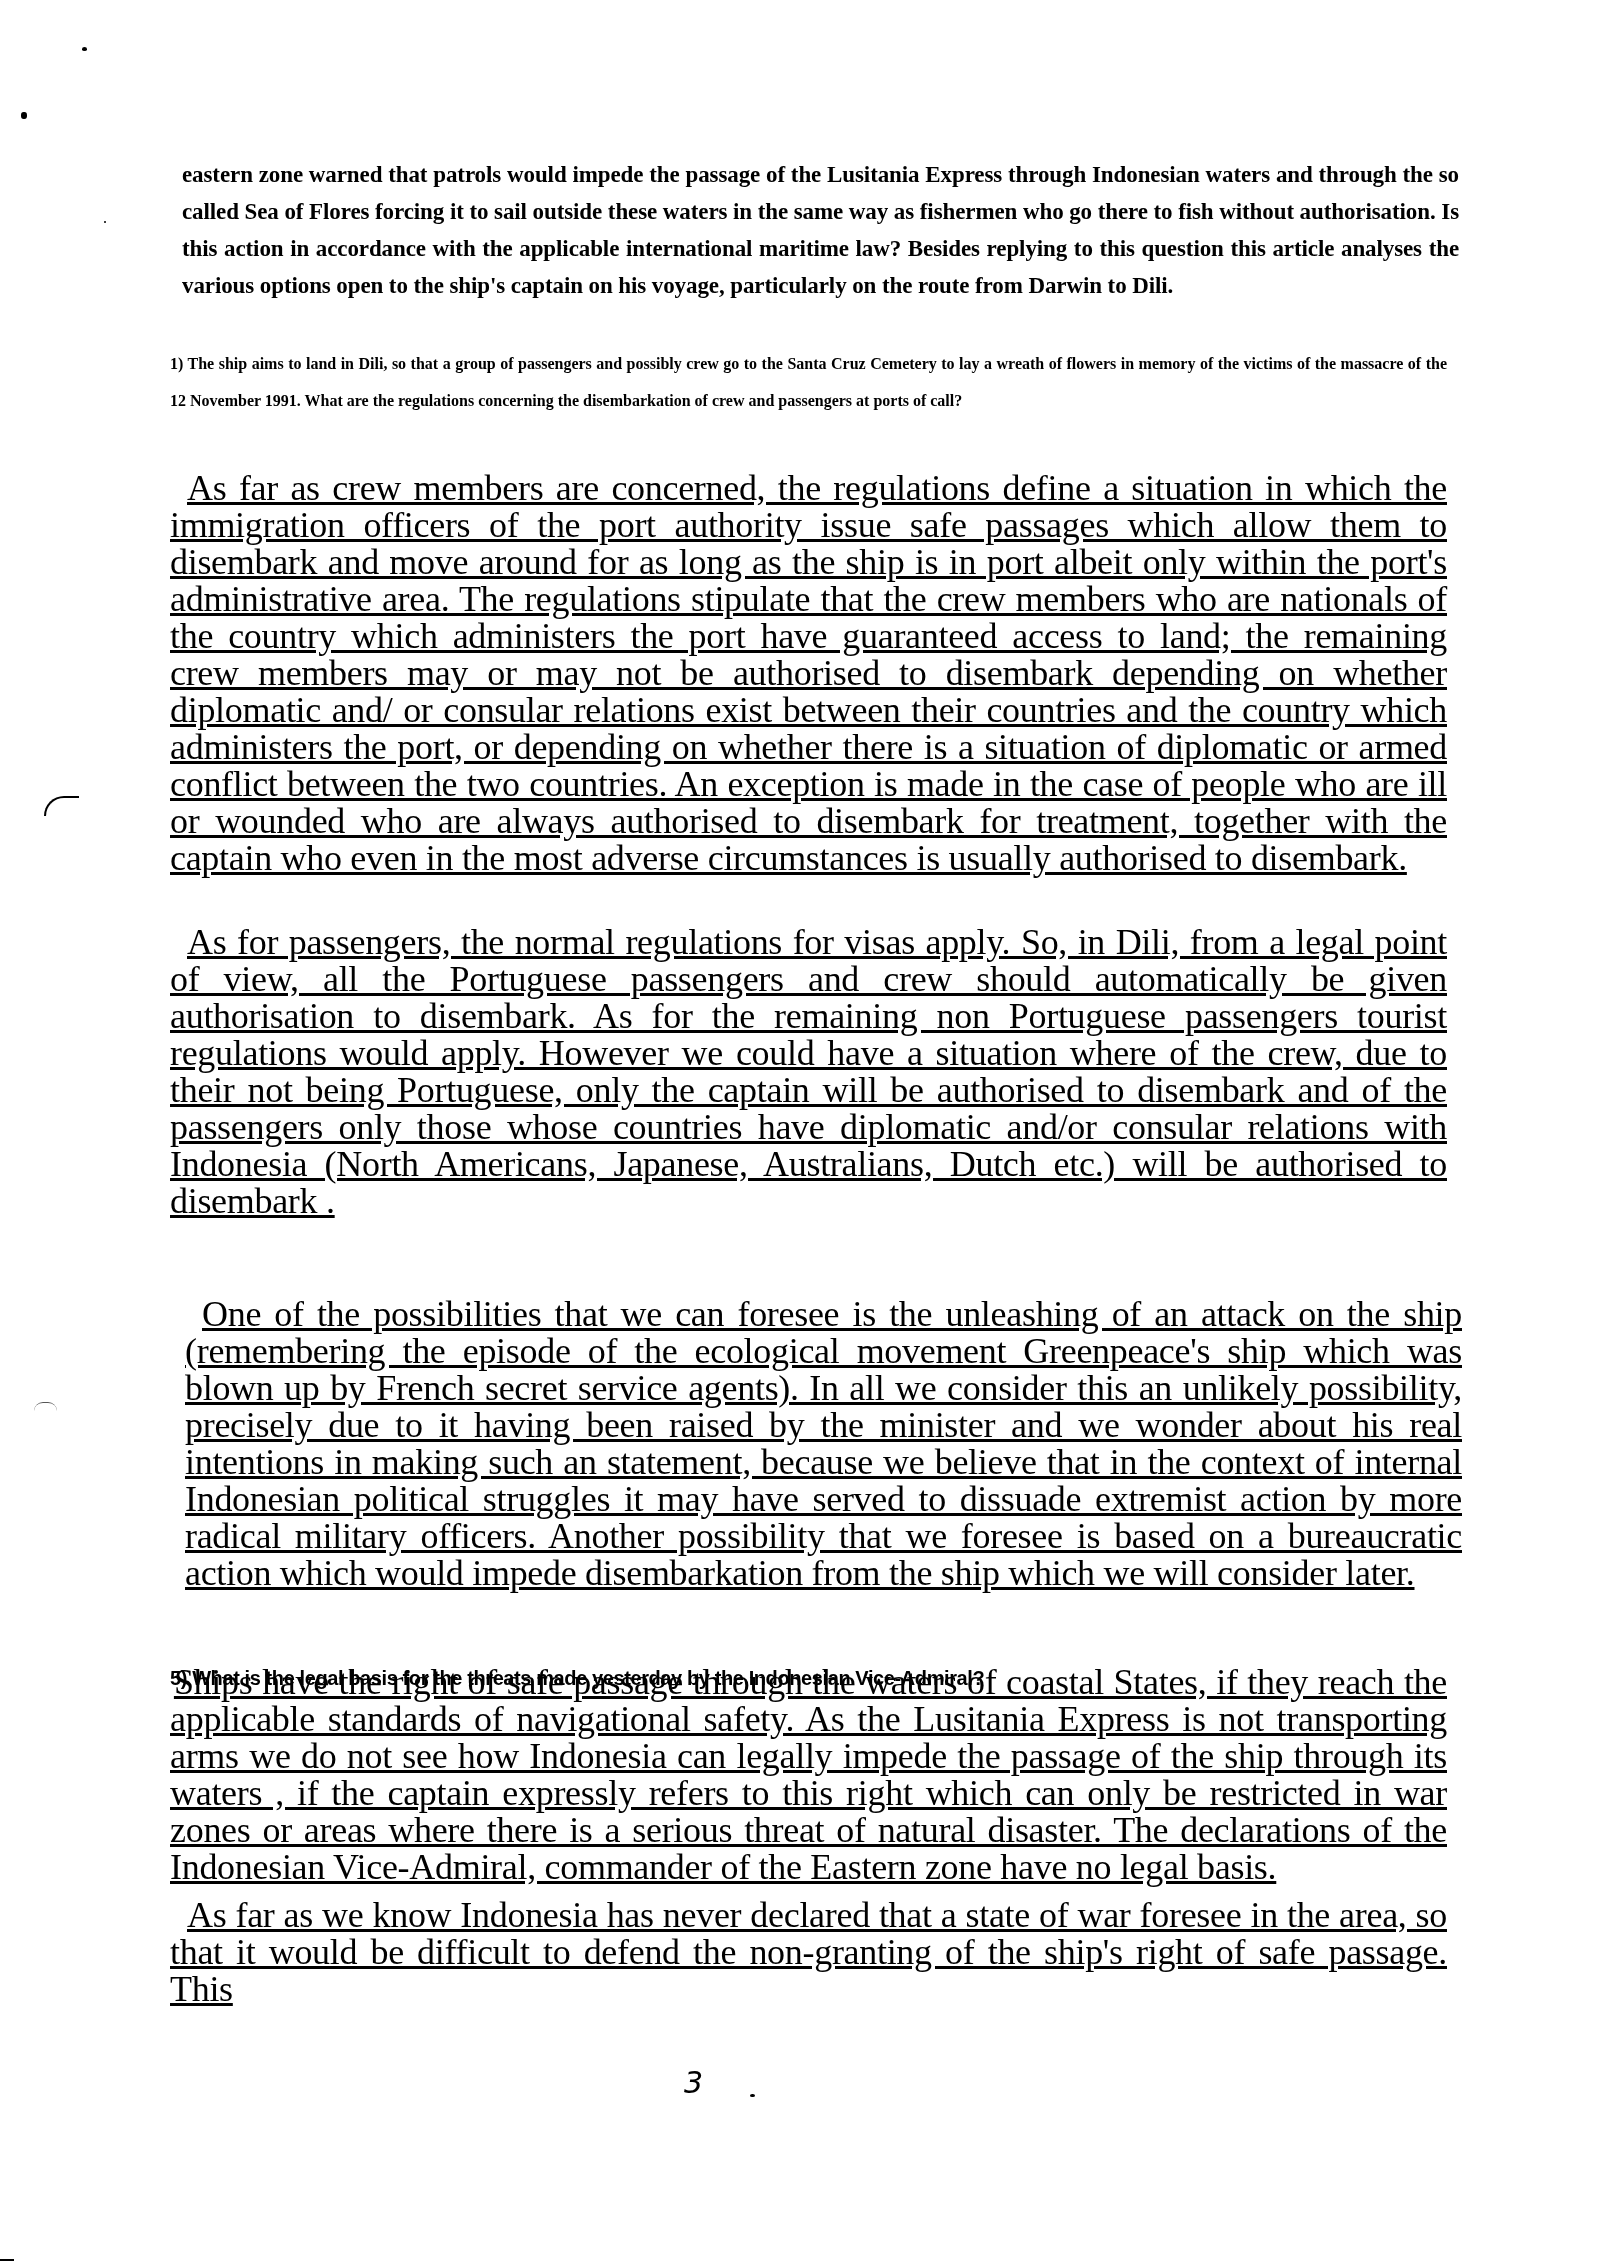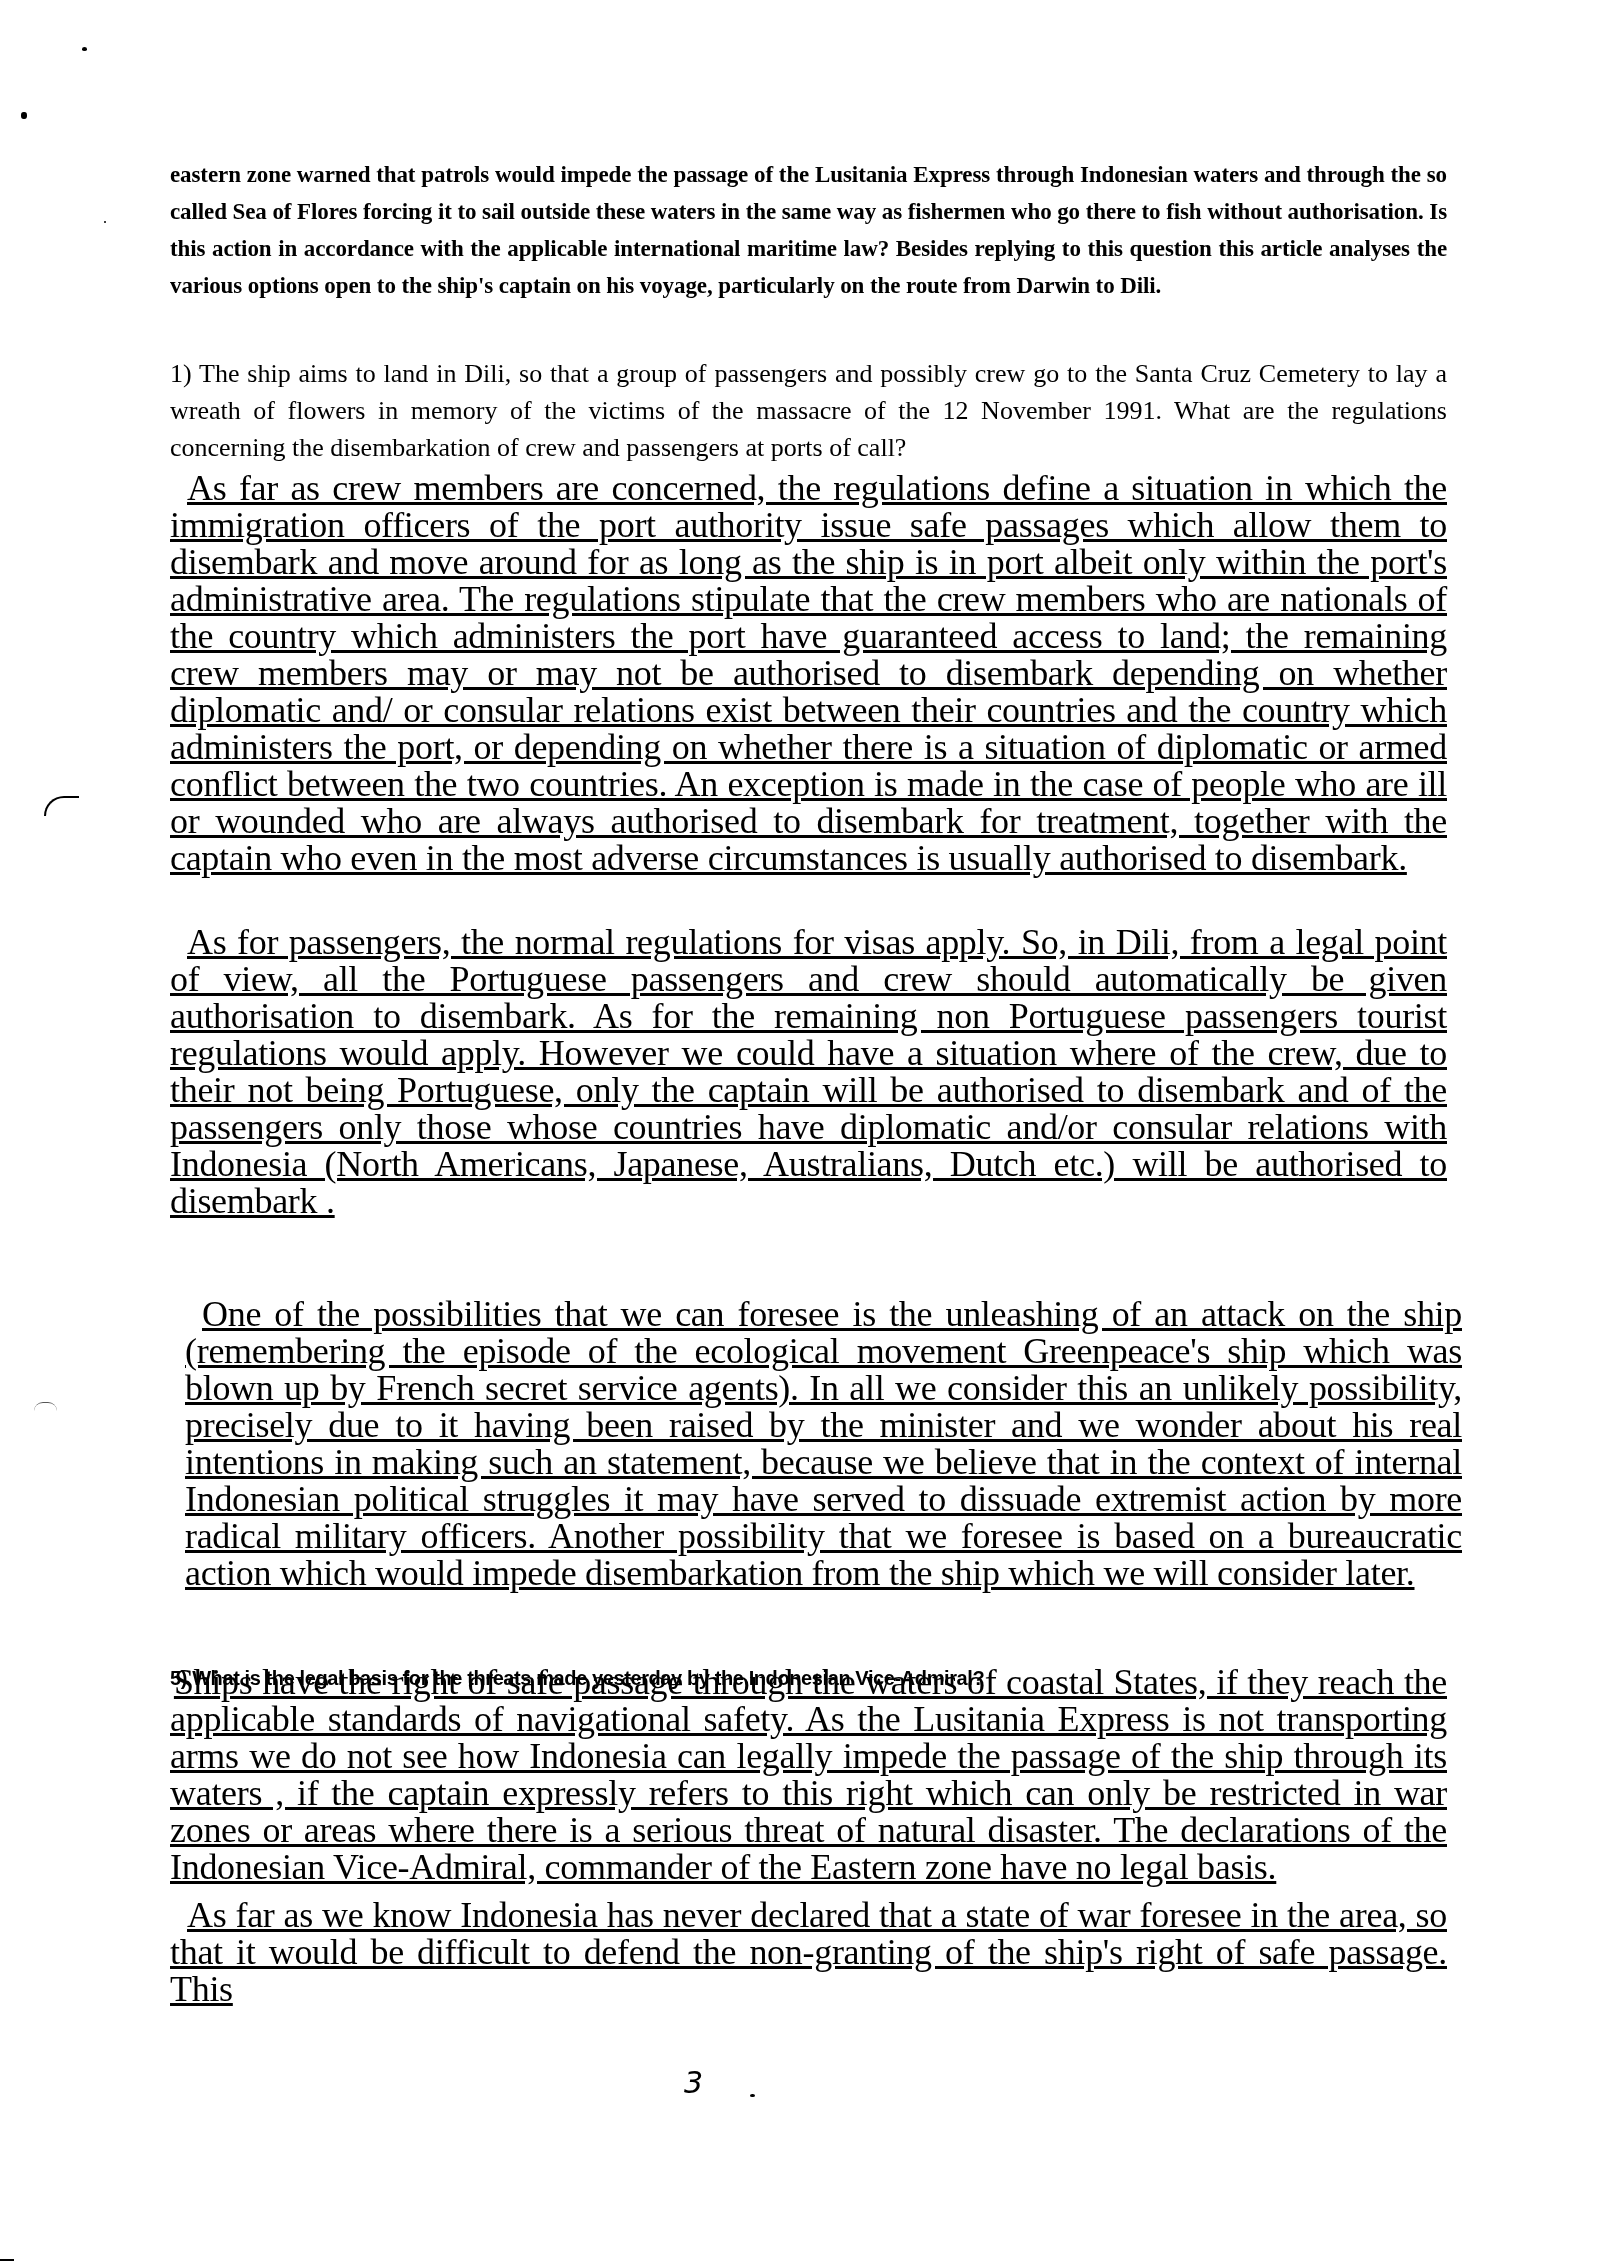--- a/index.html
+++ b/index.html
@@ -23,25 +23,26 @@
     width: 1277px;
     text-align: justify;
     text-align-last: auto;
   }
   .intro {
     top: 133px;
     font-weight: bold;
     font-size: 23px;
     line-height: 37px;
     letter-spacing: -0.1px;
+    margin-left: 12px;
   }
   .q1 {
     top: 329px;
-    font-weight: normal;
-    font-size: 26px;
+    font-weight: bold;
+    font-size: 16px;
     line-height: 37px;
   }
   .body-text {
     font-size: 36px;
     line-height: 37px;
     letter-spacing: -0.3px;
     text-decoration: underline;
   }
   .body-text p { margin: 0; }
   .indent { text-indent: 17px; }

